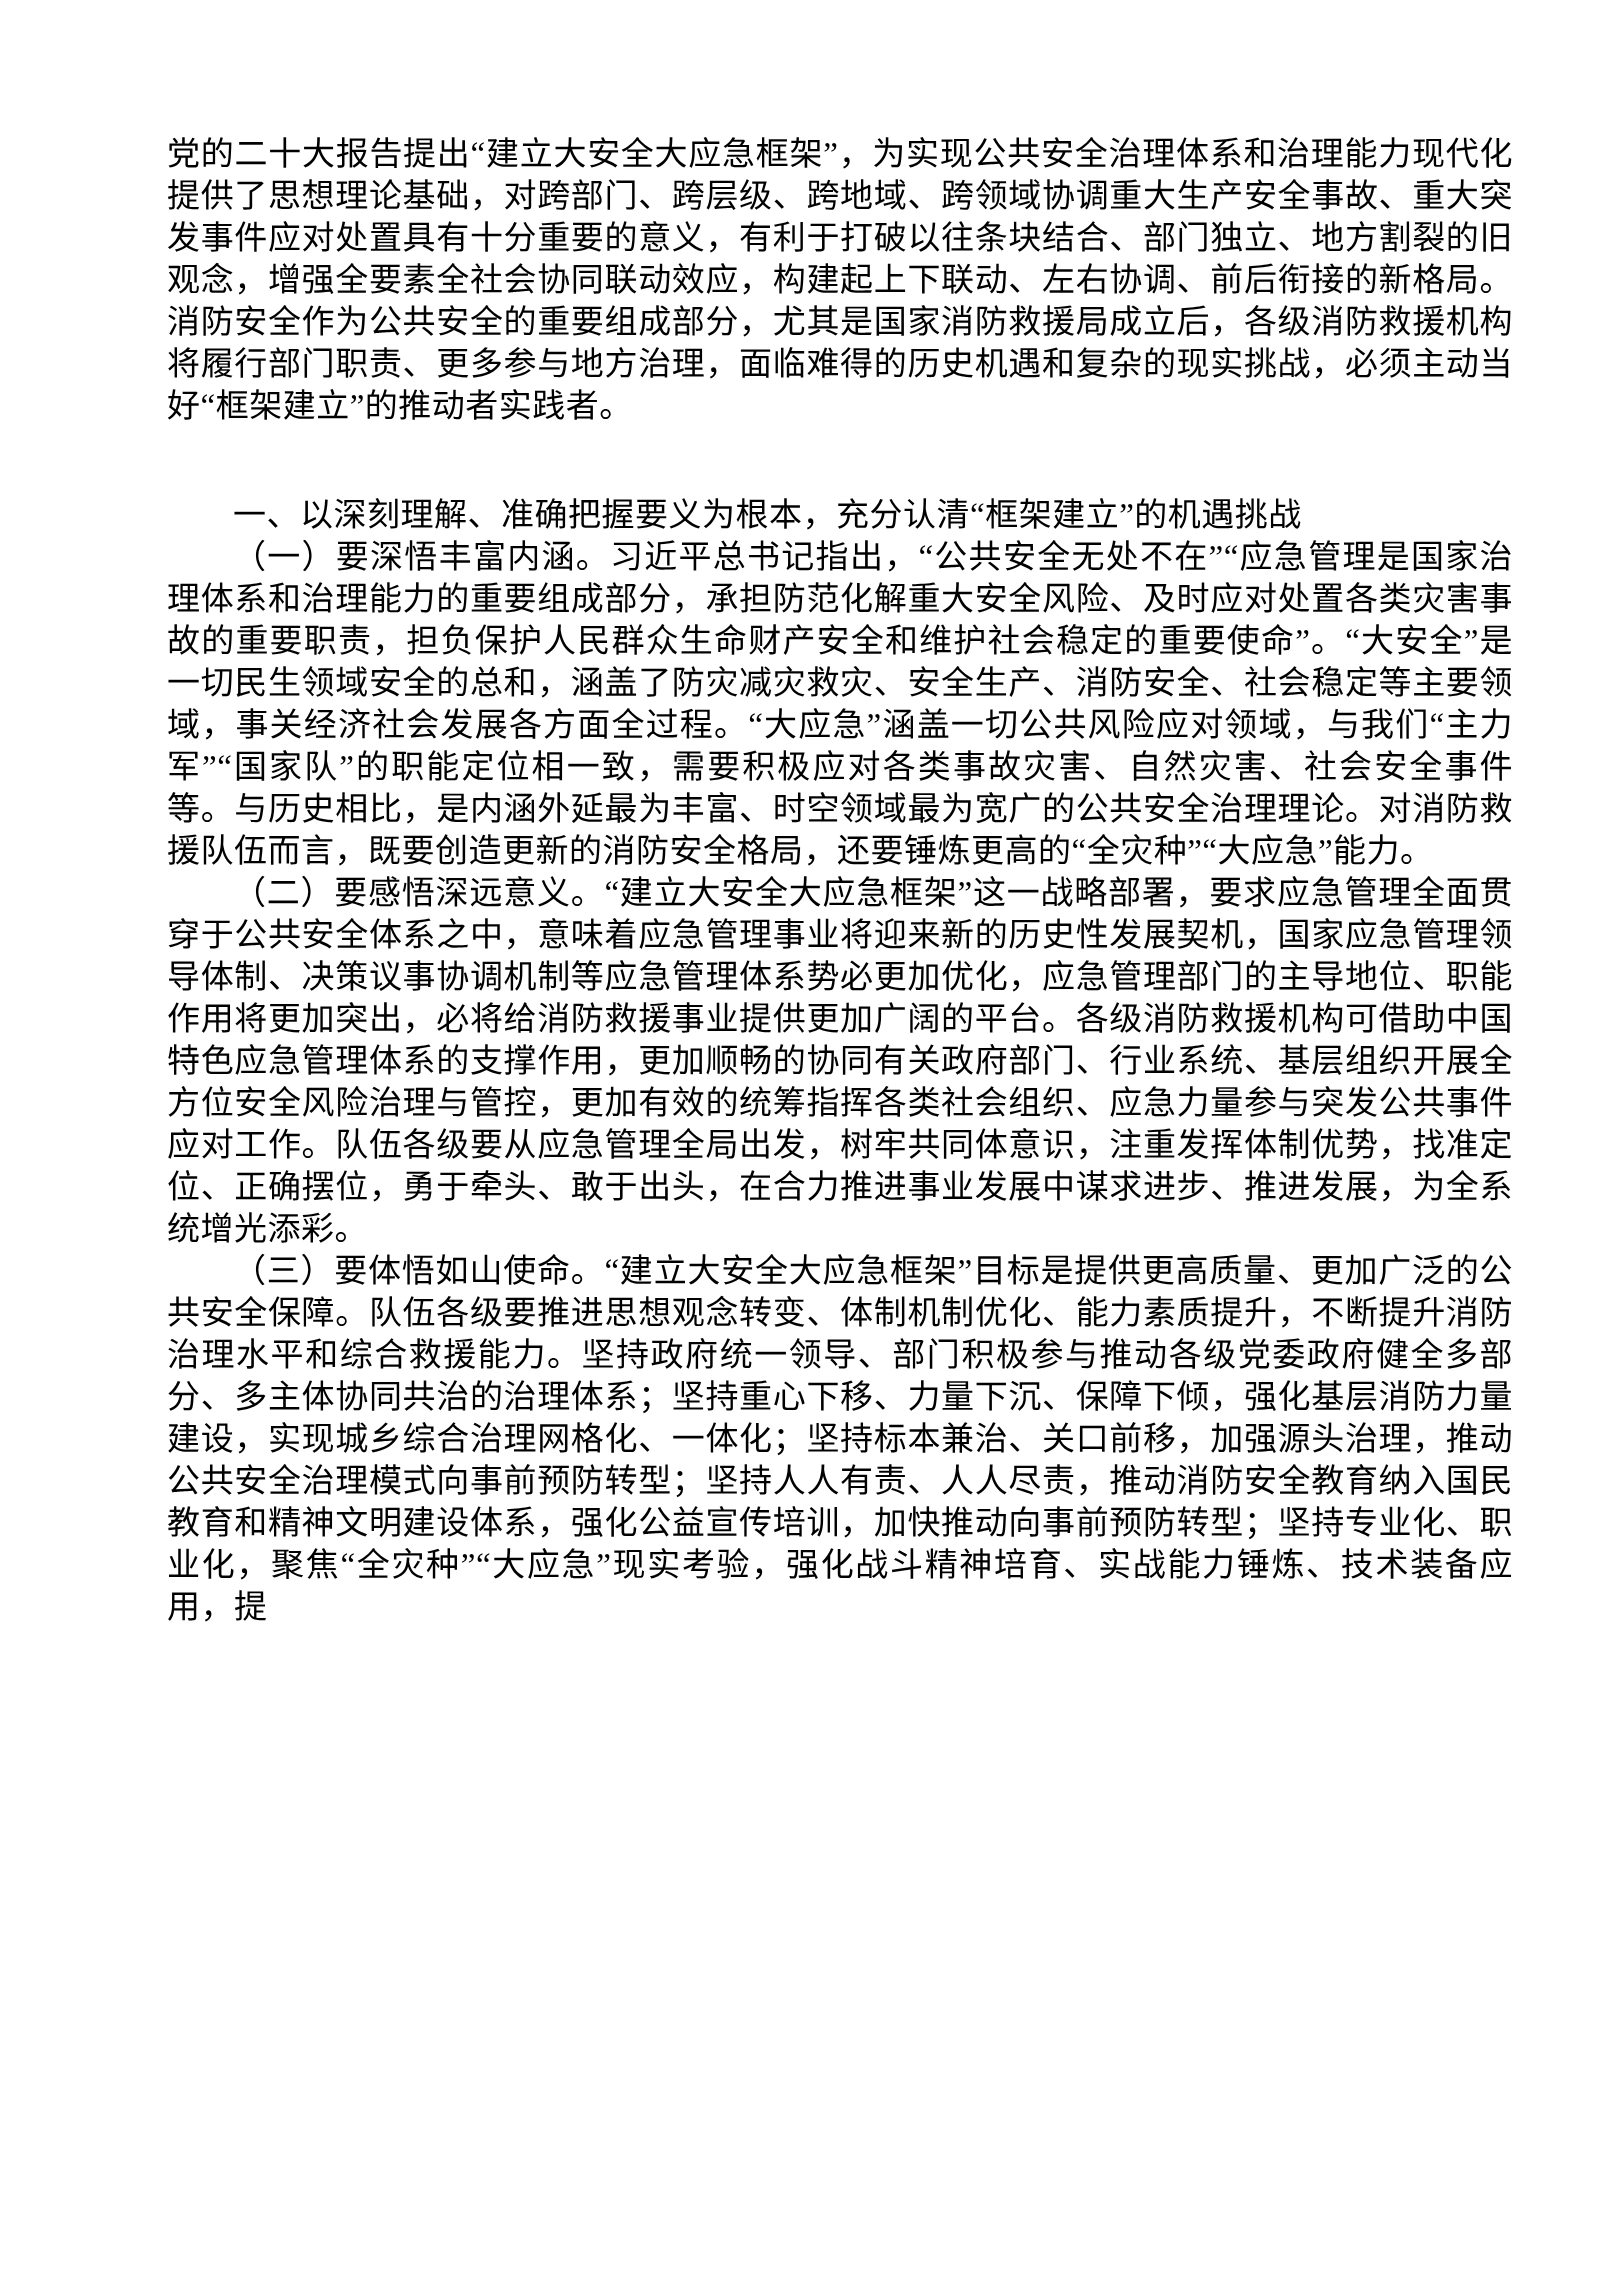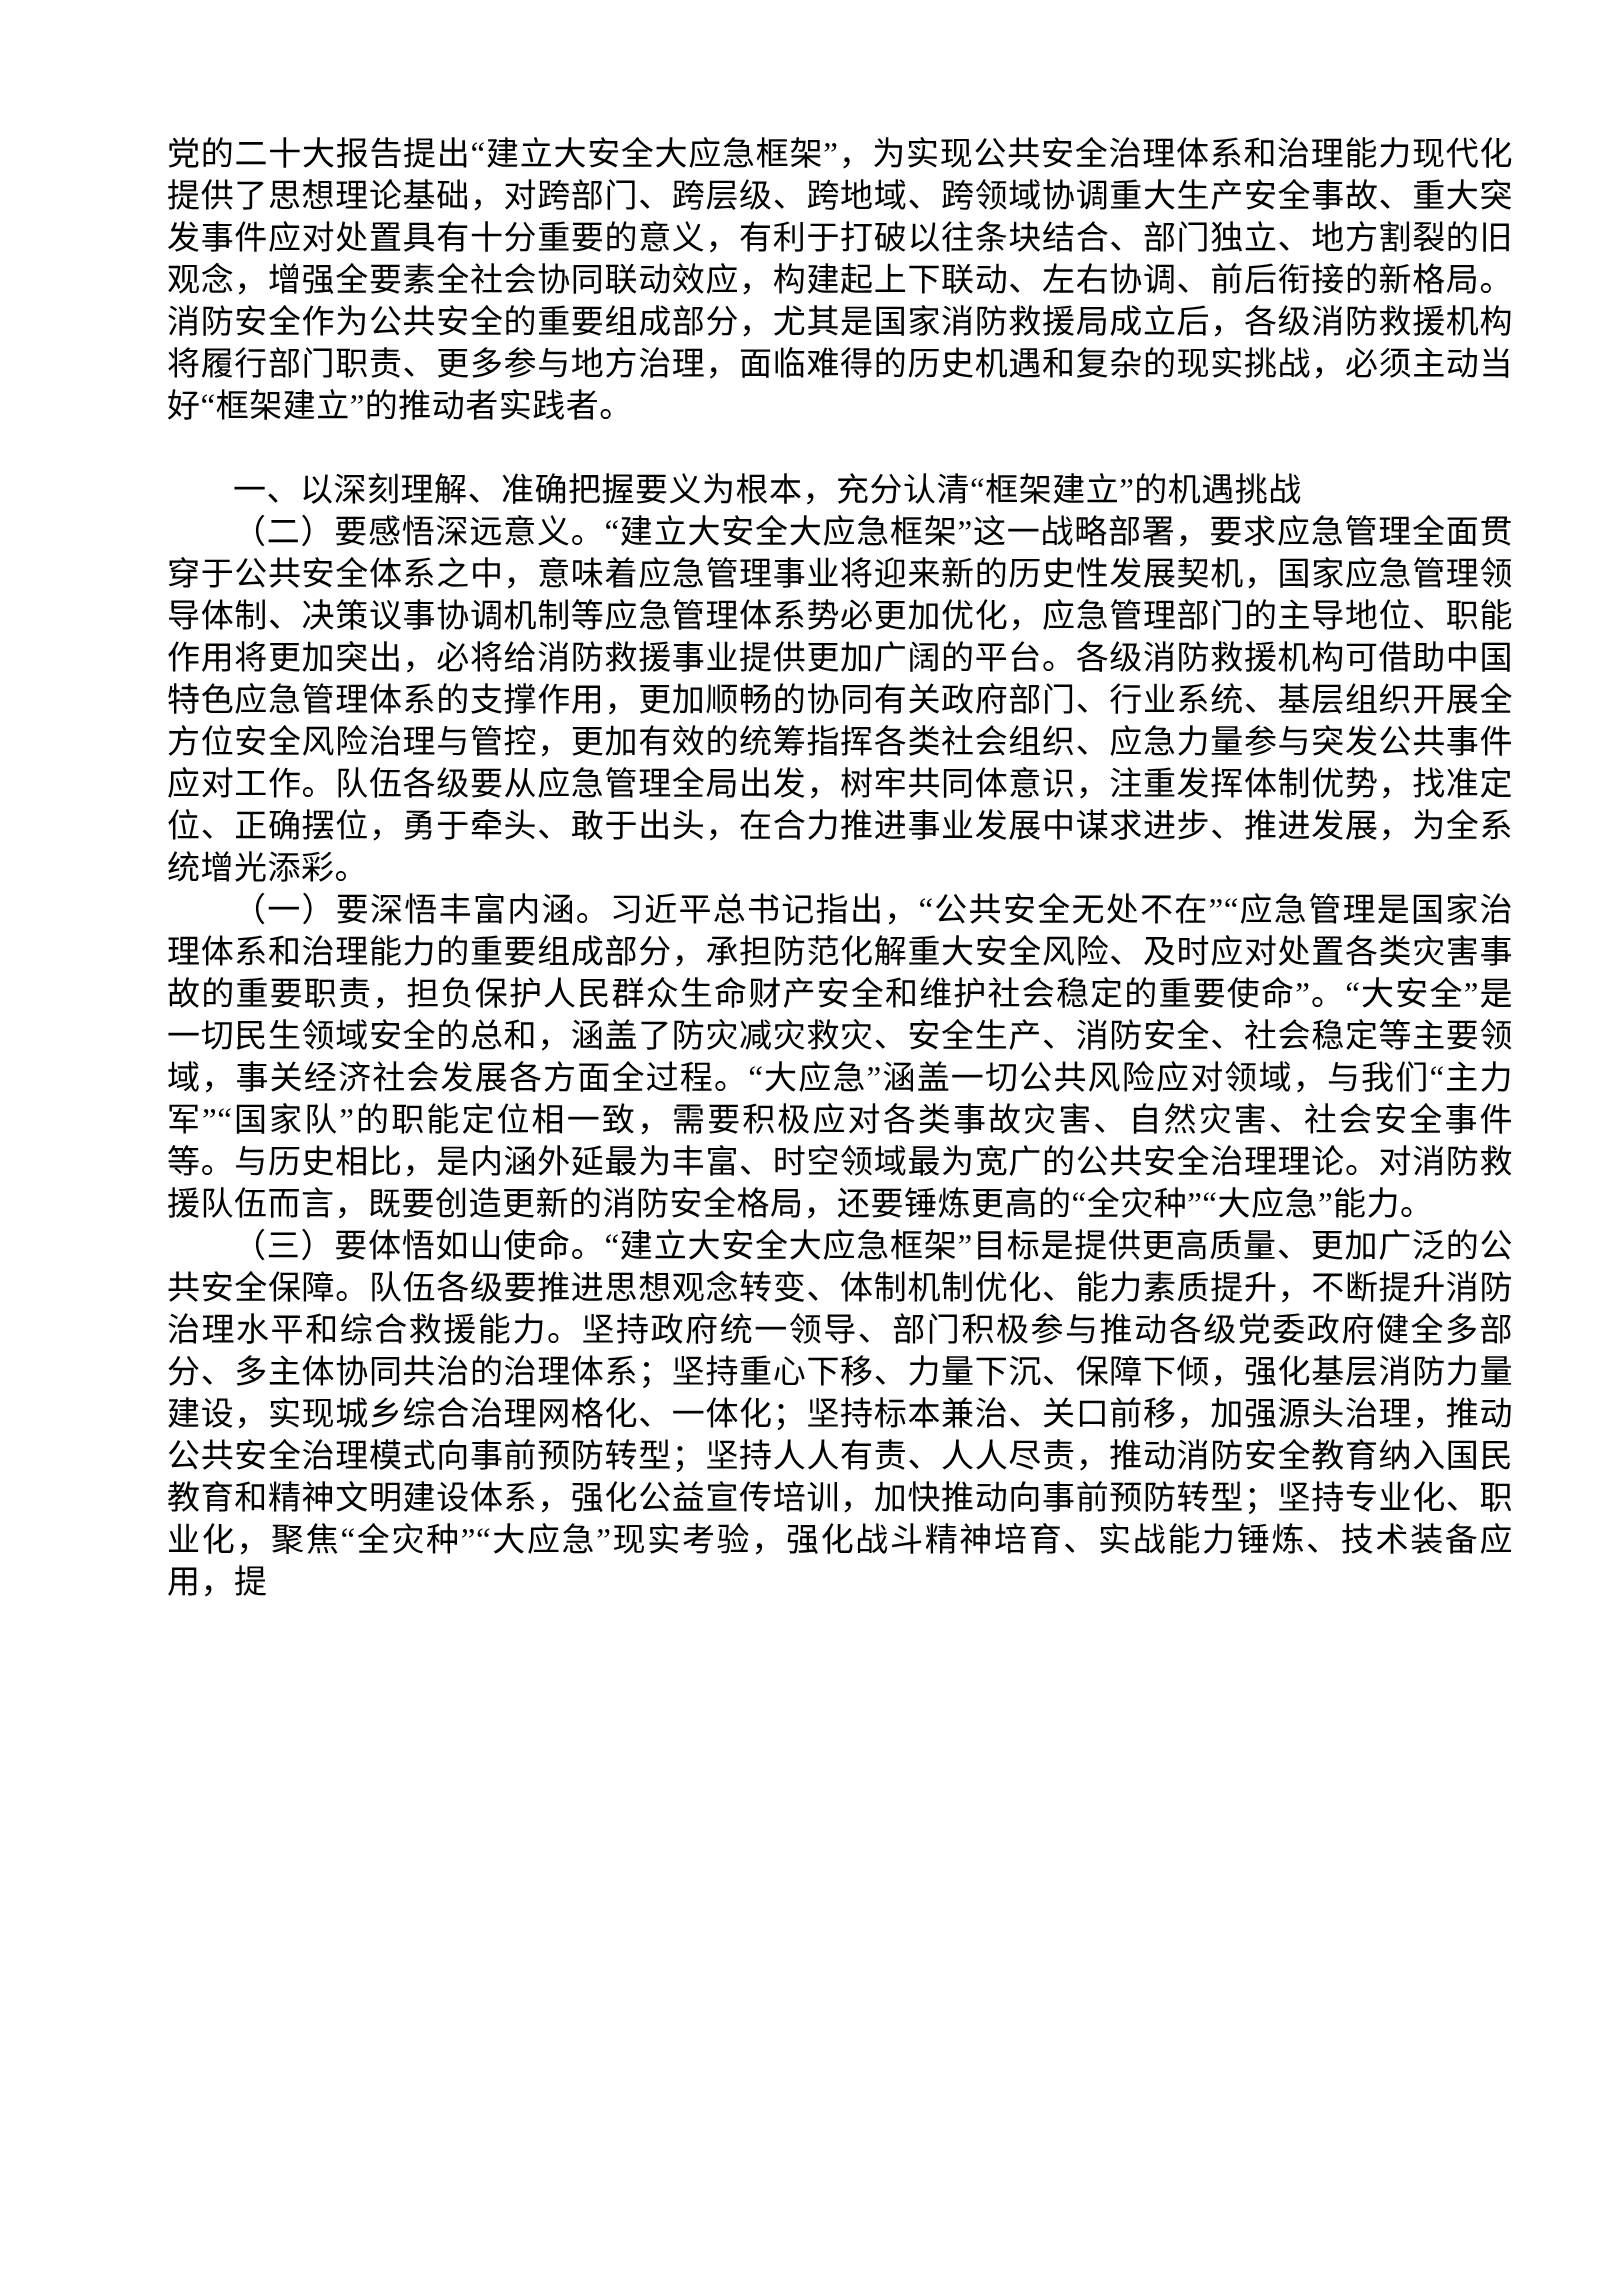--- a/index.html
+++ b/index.html
@@ -28,35 +28,35 @@
     line-height: 42px;
     text-align: justify;
     letter-spacing: 0.5px;
     word-break: break-all;
   }
   .doc-body p.indent {
     text-indent: 2em;
   }
   
   .doc-body p.section-heading {
-    margin-top: 42px;
+    margin-top: 67px;
   }
 </style>
 </head>
 <body>
 
 <div class="page">
   <div class="doc-body">
 
     <p>党的二十大报告提出“建立大安全大应急框架”，为实现公共安全治理体系和治理能力现代化提供了思想理论基础，对跨部门、跨层级、跨地域、跨领域协调重大生产安全事故、重大突发事件应对处置具有十分重要的意义，有利于打破以往条块结合、部门独立、地方割裂的旧观念，增强全要素全社会协同联动效应，构建起上下联动、左右协调、前后衔接的新格局。消防安全作为公共安全的重要组成部分，尤其是国家消防救援局成立后，各级消防救援机构将履行部门职责、更多参与地方治理，面临难得的历史机遇和复杂的现实挑战，必须主动当好“框架建立”的推动者实践者。</p>
 
     <p class="indent section-heading">一、以深刻理解、准确把握要义为根本，充分认清“框架建立”的机遇挑战</p>
 
 
+    <p class="indent">（一）要深悟丰富内涵。习近平总书记指出，“公共安全无处不在”“应急管理是国家治理体系和治理能力的重要组成部分，承担防范化解重大安全风险、及时应对处置各类灾害事故的重要职责，担负保护人民群众生命财产安全和维护社会稳定的重要使命”。“大安全”是一切民生领域安全的总和，涵盖了防灾减灾救灾、安全生产、消防安全、社会稳定等主要领域，事关经济社会发展各方面全过程。“大应急”涵盖一切公共风险应对领域，与我们“主力军”“国家队”的职能定位相一致，需要积极应对各类事故灾害、自然灾害、社会安全事件等。与历史相比，是内涵外延最为丰富、时空领域最为宽广的公共安全治理理论。对消防救援队伍而言，既要创造更新的消防安全格局，还要锤炼更高的“全灾种”“大应急”能力。</p>
+
     <p class="indent">（二）要感悟深远意义。“建立大安全大应急框架”这一战略部署，要求应急管理全面贯穿于公共安全体系之中，意味着应急管理事业将迎来新的历史性发展契机，国家应急管理领导体制、决策议事协调机制等应急管理体系势必更加优化，应急管理部门的主导地位、职能作用将更加突出，必将给消防救援事业提供更加广阔的平台。各级消防救援机构可借助中国特色应急管理体系的支撑作用，更加顺畅的协同有关政府部门、行业系统、基层组织开展全方位安全风险治理与管控，更加有效的统筹指挥各类社会组织、应急力量参与突发公共事件应对工作。队伍各级要从应急管理全局出发，树牢共同体意识，注重发挥体制优势，找准定位、正确摆位，勇于牵头、敢于出头，在合力推进事业发展中谋求进步、推进发展，为全系统增光添彩。</p>
-
-    <p class="indent">（一）要深悟丰富内涵。习近平总书记指出，“公共安全无处不在”“应急管理是国家治理体系和治理能力的重要组成部分，承担防范化解重大安全风险、及时应对处置各类灾害事故的重要职责，担负保护人民群众生命财产安全和维护社会稳定的重要使命”。“大安全”是一切民生领域安全的总和，涵盖了防灾减灾救灾、安全生产、消防安全、社会稳定等主要领域，事关经济社会发展各方面全过程。“大应急”涵盖一切公共风险应对领域，与我们“主力军”“国家队”的职能定位相一致，需要积极应对各类事故灾害、自然灾害、社会安全事件等。与历史相比，是内涵外延最为丰富、时空领域最为宽广的公共安全治理理论。对消防救援队伍而言，既要创造更新的消防安全格局，还要锤炼更高的“全灾种”“大应急”能力。</p>
 
     <p class="indent">（三）要体悟如山使命。“建立大安全大应急框架”目标是提供更高质量、更加广泛的公共安全保障。队伍各级要推进思想观念转变、体制机制优化、能力素质提升，不断提升消防治理水平和综合救援能力。坚持政府统一领导、部门积极参与推动各级党委政府健全多部分、多主体协同共治的治理体系；坚持重心下移、力量下沉、保障下倾，强化基层消防力量建设，实现城乡综合治理网格化、一体化；坚持标本兼治、关口前移，加强源头治理，推动公共安全治理模式向事前预防转型；坚持人人有责、人人尽责，推动消防安全教育纳入国民教育和精神文明建设体系，强化公益宣传培训，加快推动向事前预防转型；坚持专业化、职业化，聚焦“全灾种”“大应急”现实考验，强化战斗精神培育、实战能力锤炼、技术装备应用，提</p>
 
   </div>
 </div>
 
 
 </body></html>

